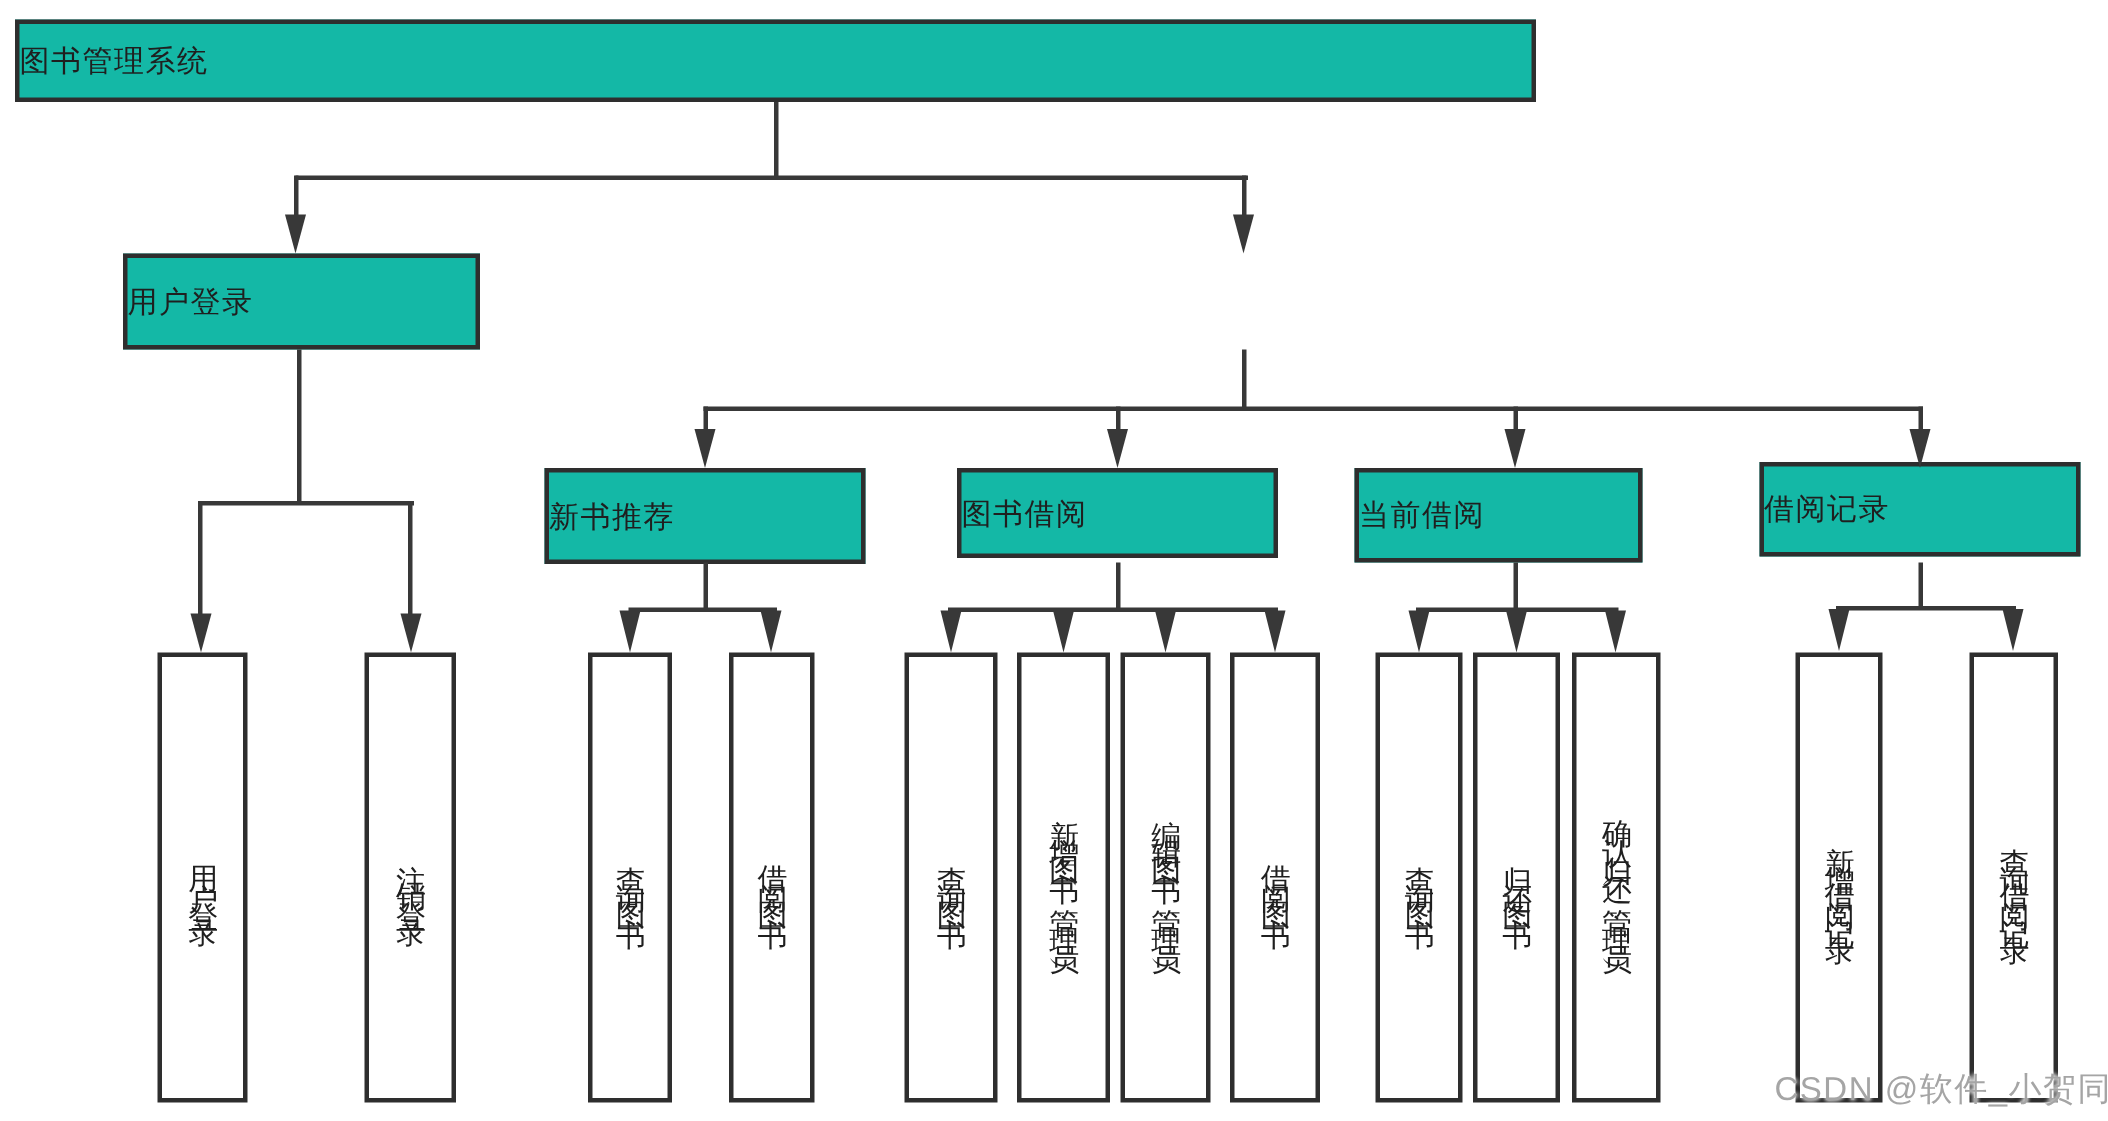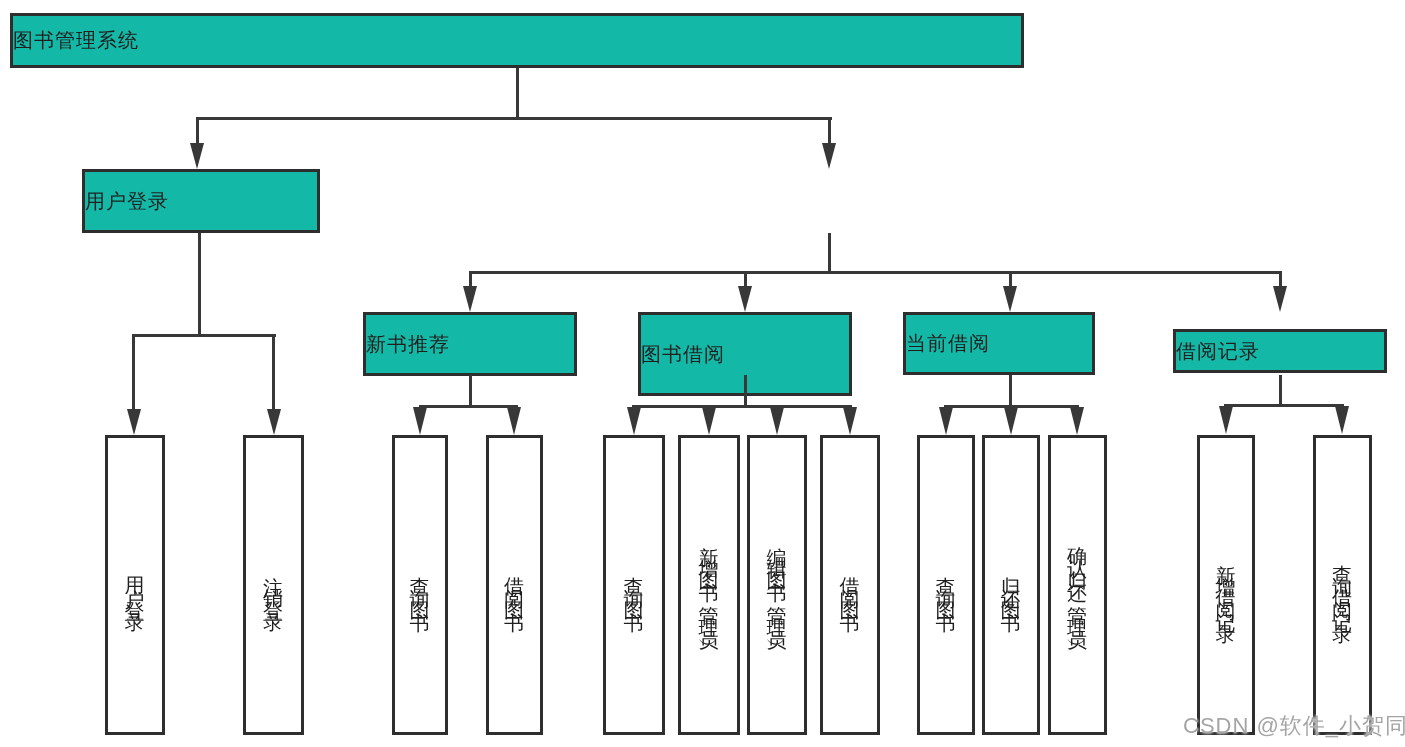--- a/index.html
+++ b/index.html
@@ -29,27 +29,27 @@
     <span class="hlabel">图书管理系统</span>
   </div>
 
   <div class="box" style="left:82px;top:169px;width:238px;height:64px">
     <span class="hlabel">用户登录</span>
   </div>
 
   <div class="box" style="left:363px;top:312px;width:214px;height:64px">
     <span class="hlabel">新书推荐</span>
   </div>
-  <div class="box" style="left:638px;top:312px;width:214px;height:84px">
+  <div class="box" style="left:638px;top:312px;width:214px;height:60px">
     <span class="hlabel">图书借阅</span>
   </div>
   <div class="box" style="left:903px;top:312px;width:192px;height:63px">
     <span class="hlabel">当前借阅</span>
   </div>
-  <div class="box" style="left:1173px;top:329px;width:214px;height:44px">
+  <div class="box" style="left:1173px;top:308px;width:214px;height:63px">
     <span class="hlabel">借阅记录</span>
   </div>
 
   <div class="vbox" style="left:105px;width:60px">
     <span class="vtext">用户登录</span>
   </div>
   <div class="vbox" style="left:243px;width:61px">
     <span class="vtext">注销登录</span>
   </div>
   <div class="vbox" style="left:392px;width:56px">

